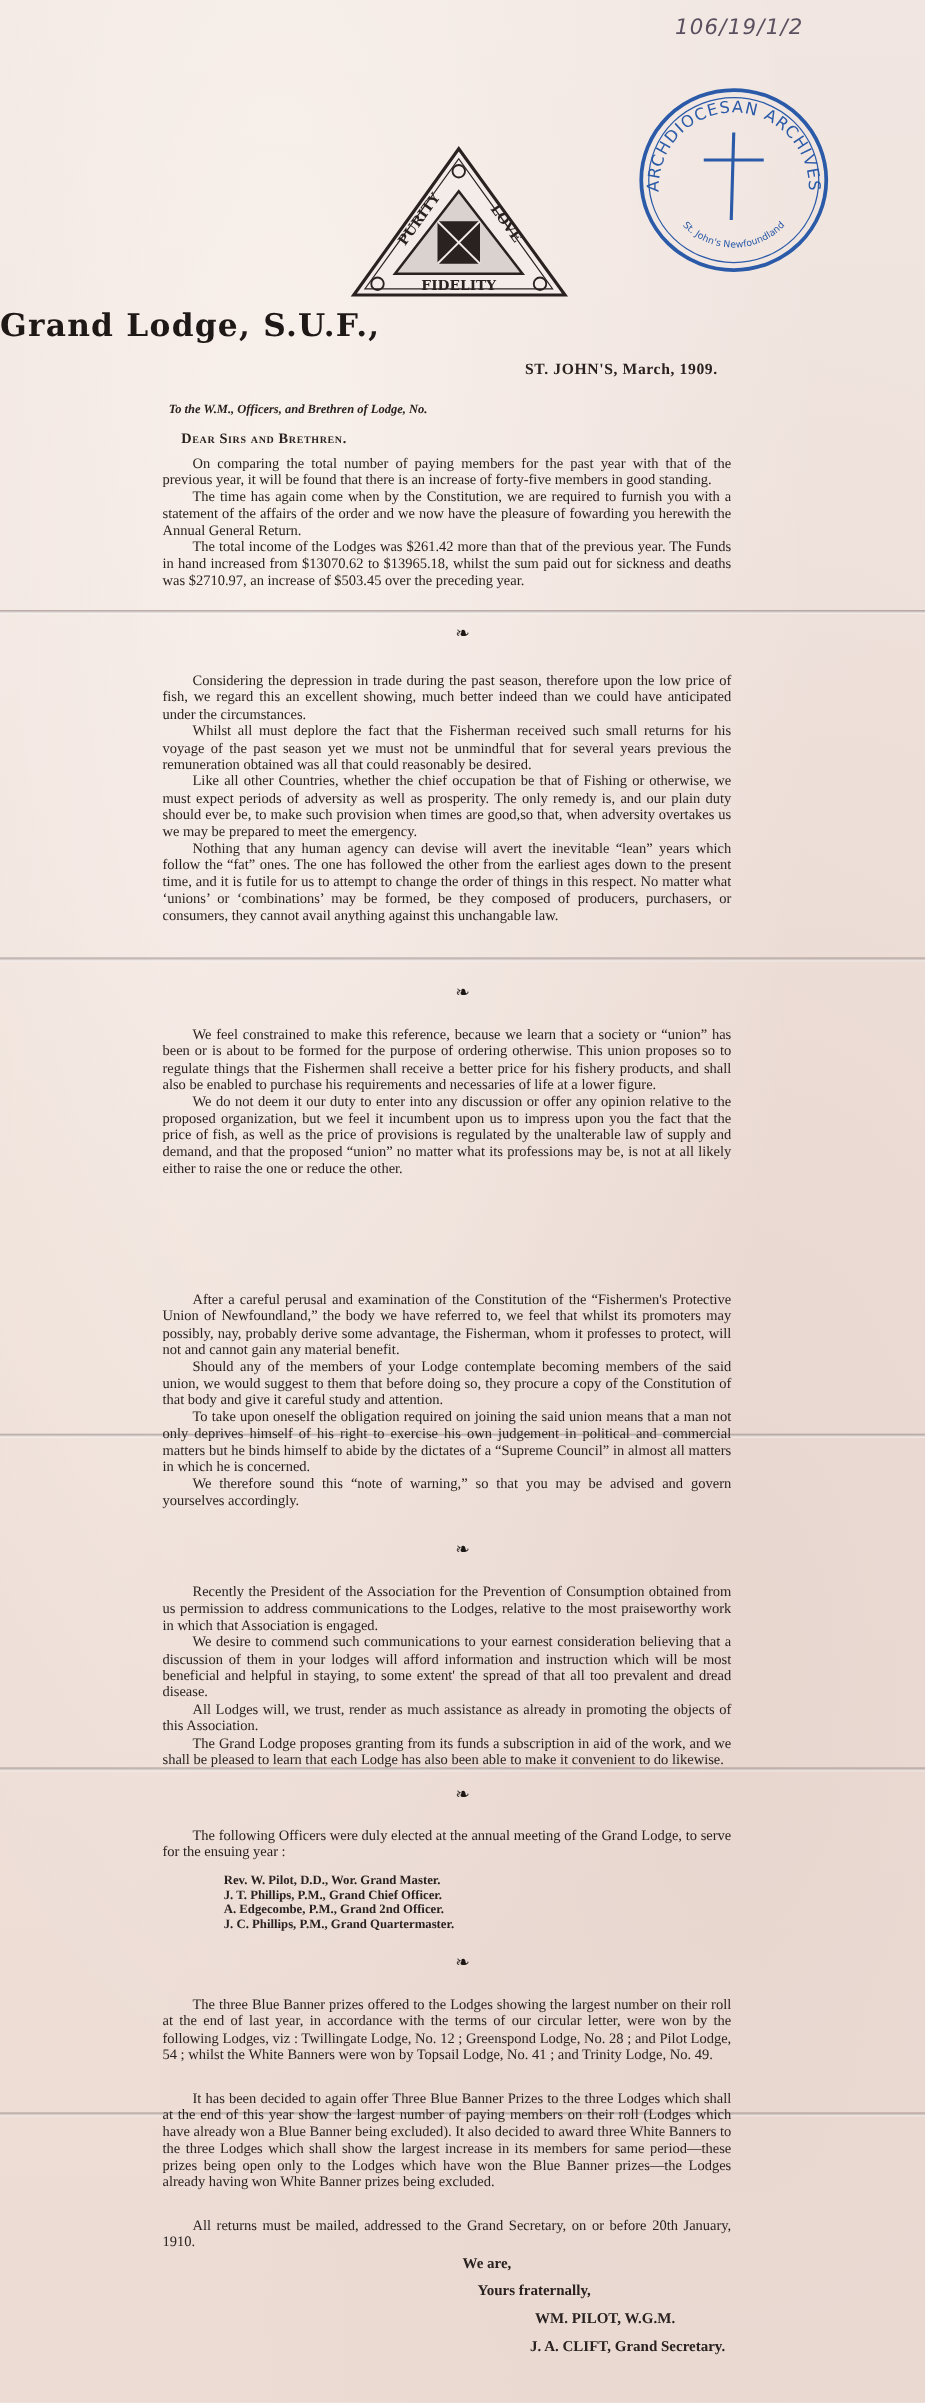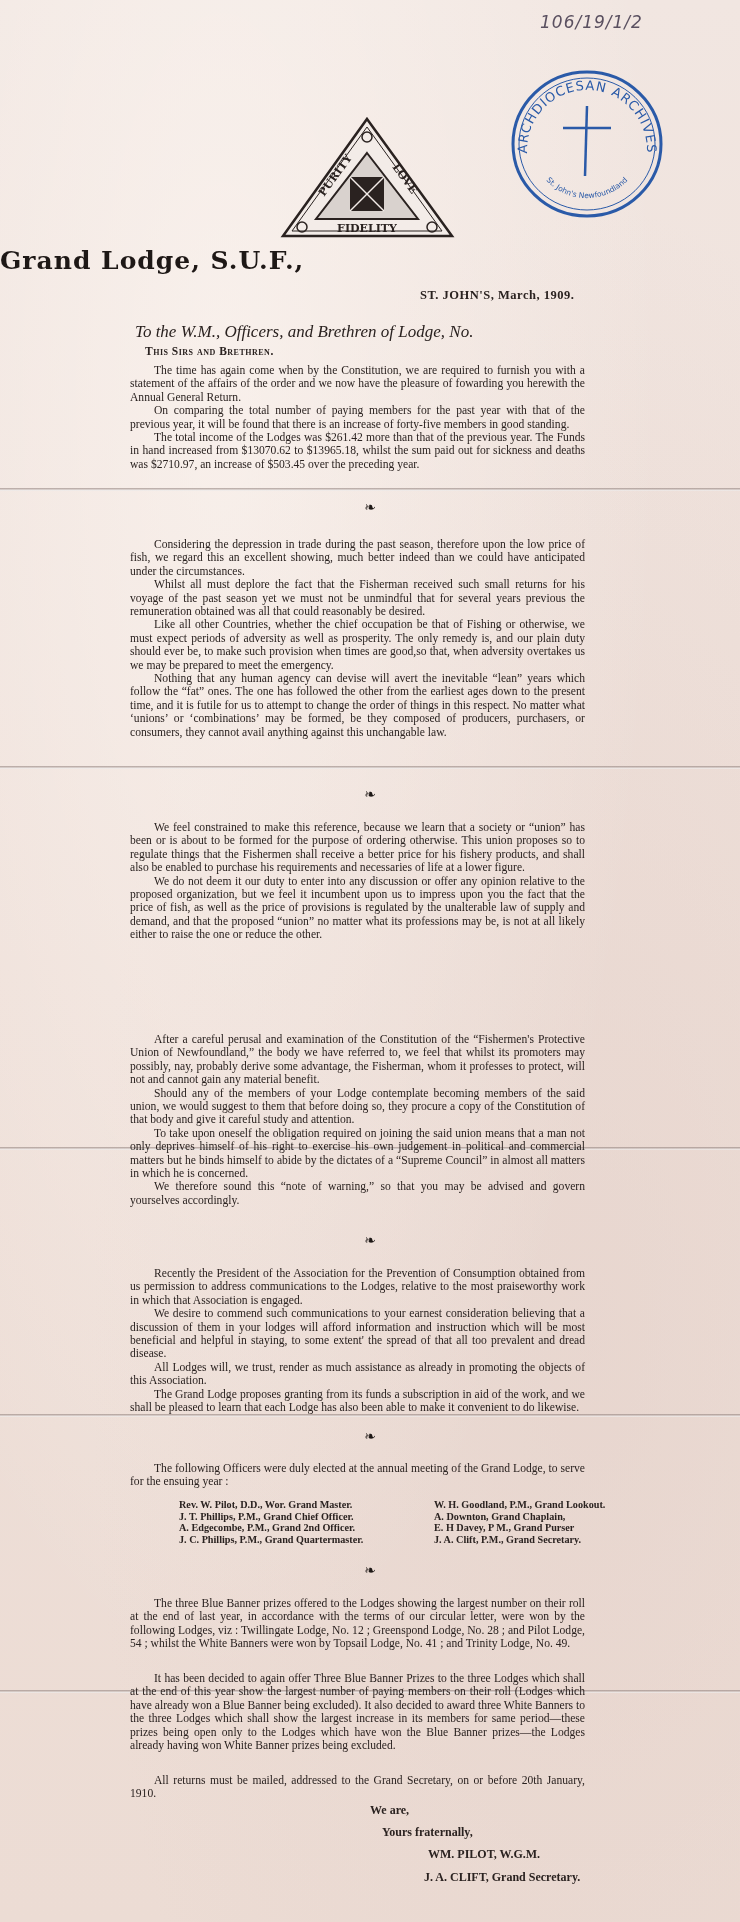--- a/index.html
+++ b/index.html
@@ -41,21 +41,21 @@
       position: absolute; left: 130px; width: 455px;
       font-size: 11.6px; line-height: 13.4px; text-align: justify;
     }
     .text p { margin: 0; text-indent: 24px; }
     .date {
       position: absolute; left: 420px; top: 288px;
       font-size: 12.5px; font-weight: bold; letter-spacing: 0.5px;
     }
     .addressee {
       position: absolute; left: 135px; top: 322px;
-      font-style: italic; font-weight: normal; font-size: 17px;
+      font-style: italic; font-weight: bold; font-size: 10px;
     }
     .salutation {
       position: absolute; left: 145px; top: 345px;
       font-size: 11.5px; font-weight: bold; font-variant: small-caps; letter-spacing: 0.5px;
     }
     .fleuron {
       position: absolute; left: 362px; width: 16px; height: 10px;
       font-size: 14px; line-height: 10px; text-align: center; color: #1e1816;
     }
     .officers {
@@ -115,25 +115,25 @@
     <text x="44" y="82" font-family="DejaVu Serif, serif" font-size="11" font-weight="bold" fill="#2a2220" transform="rotate(-54 44 82)">PURITY</text>
     <text x="112" y="52" font-family="DejaVu Serif, serif" font-size="11" font-weight="bold" fill="#2a2220" transform="rotate(54 112 52)">LOVE</text>
     <text x="87" y="117" text-anchor="middle" font-family="DejaVu Serif, serif" font-size="11" font-weight="bold" fill="#2a2220">FIDELITY</text>
   </svg>
 </div>
 
 <div class="title">Grand Lodge, S.U.F.,</div>
 
 <div class="date">ST. JOHN'S, March, 1909.</div>
 <div class="addressee">To the W.M., Officers, and Brethren of Lodge, No.</div>
-<div class="salutation">This Sirs and Brethren.</div>
+<div class="salutation">Dear Sirs and Brethren.</div>
 
 <div class="text" style="top:364px">
+  <p>On comparing the total number of paying members for the past year with that of the previous year, it will be found that there is an increase of forty-five members in good standing.</p>
   <p>The time has again come when by the Constitution, we are required to furnish you with a statement of the affairs of the order and we now have the pleasure of fowarding you herewith the Annual General Return.</p>
-  <p>On comparing the total number of paying members for the past year with that of the previous year, it will be found that there is an increase of forty-five members in good standing.</p>
   <p>The total income of the Lodges was $261.42 more than that of the previous year. The Funds in hand increased from $13070.62 to $13965.18, whilst the sum paid out for sickness and deaths was $2710.97, an increase of $503.45 over the preceding year.</p>
 </div>
 <div class="fleuron" style="top:503px">❧</div>
 
 <div class="text" style="top:538px">
   <p>Considering the depression in trade during the past season, therefore upon the low price of fish, we regard this an excellent showing, much better indeed than we could have anticipated under the circumstances.</p>
   <p>Whilst all must deplore the fact that the Fisherman received such small returns for his voyage of the past season yet we must not be unmindful that for several years previous the remuneration obtained was all that could reasonably be desired.</p>
   <p>Like all other Countries, whether the chief occupation be that of Fishing or otherwise, we must expect periods of adversity as well as prosperity. The only remedy is, and our plain duty should ever be, to make such provision when times are good,so that, when adversity overtakes us we may be prepared to meet the emergency.</p>
   <p>Nothing that any human agency can devise will avert the inevitable “lean” years which follow the “fat” ones. The one has followed the other from the earliest ages down to the present time, and it is futile for us to attempt to change the order of things in this respect. No matter what ‘unions’ or ‘combinations’ may be formed, be they composed of producers, purchasers, or consumers, they cannot avail anything against this unchangable law.</p>
 </div>
@@ -163,26 +163,20 @@
 <div class="text" style="top:1462px">
   <p>The following Officers were duly elected at the annual meeting of the Grand Lodge, to serve for the ensuing year :</p>
 </div>
 <div class="officers">
   <div>
     <div>Rev. W. Pilot, D.D., Wor. Grand Master.</div>
     <div>J. T. Phillips, P.M., Grand Chief Officer.</div>
     <div>A. Edgecombe, P.M., Grand 2nd Officer.</div>
     <div>J. C. Phillips, P.M., Grand Quartermaster.</div>
   </div>
-  <div>
-    <div>W. H. Goodland, P.M., Grand Lookout.</div>
-    <div>A. Downton, Grand Chaplain,</div>
-    <div>E. H Davey, P M., Grand Purser</div>
-    <div>J. A. Clift, P.M., Grand Secretary.</div>
-  </div>
 </div>
 <div class="fleuron" style="top:1566px">❧</div>
 
 <div class="text" style="top:1597px">
   <p>The three Blue Banner prizes offered to the Lodges showing the largest number on their roll at the end of last year, in accordance with the terms of our circular letter, were won by the following Lodges, viz : Twillingate Lodge, No. 12 ; Greenspond Lodge, No. 28 ; and Pilot Lodge, 54 ; whilst the White Banners were won by Topsail Lodge, No. 41 ; and Trinity Lodge, No. 49.</p>
 </div>
 
 <div class="text" style="top:1672px">
   <p>It has been decided to again offer Three Blue Banner Prizes to the three Lodges which shall at the end of this year show the largest number of paying members on their roll (Lodges which have already won a Blue Banner being excluded). It also decided to award three White Banners to the three Lodges which shall show the largest increase in its members for same period—these prizes being open only to the Lodges which have won the Blue Banner prizes—the Lodges already having won White Banner prizes being excluded.</p>
 </div>

